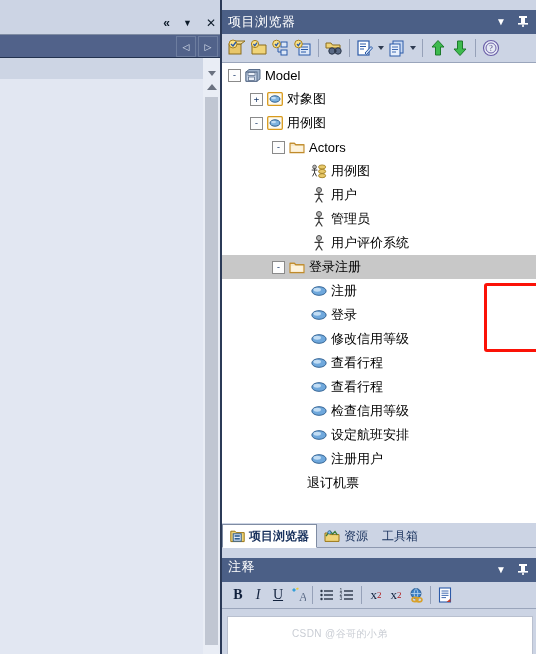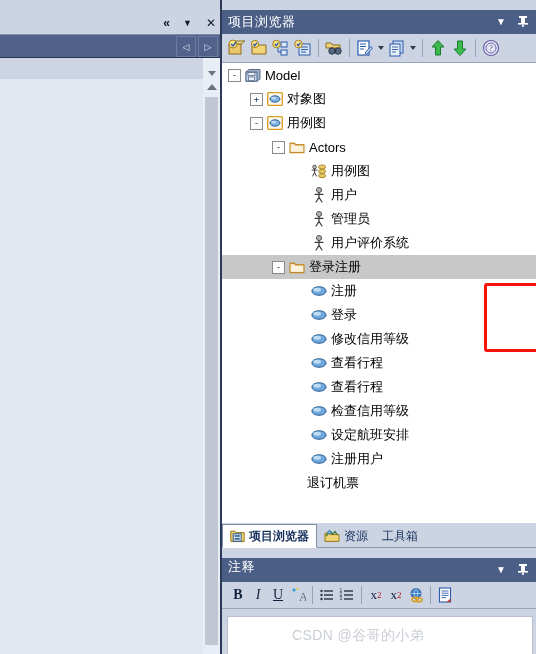--- a/index.html
+++ b/index.html
@@ -83,21 +83,21 @@
   .nb{width:20px;height:20px;display:flex;align-items:center;justify-content:center;cursor:pointer;
       font-size:13px;color:#11213d;}
   .notes-editor{position:absolute;left:5px;top:616px;width:304px;height:38px;background:#ffffff;
                 border:1px solid #b9c0cf;}
   .notes-fill{position:absolute;left:0;top:608px;width:314px;height:46px;background:#ccd4e4;}
 
   
   .redbox{position:absolute;left:262px;top:283px;width:121px;height:63px;
           border:3px solid #fb1207;border-radius:3px;pointer-events:none;z-index:50;}
 
-  .watermark{position:absolute;left:292px;top:627px;font-size:14px;color:#c9cdd4;z-index:60;
+  .watermark{position:absolute;left:292px;top:627px;font-size:10px;color:#c9cdd4;z-index:60;
              letter-spacing:0.4px;}
 </style>
 </head>
 <body>
 
 <div id="root">
 
   <div class="left-panel">
     <div class="lp-topstrip"></div>
 

